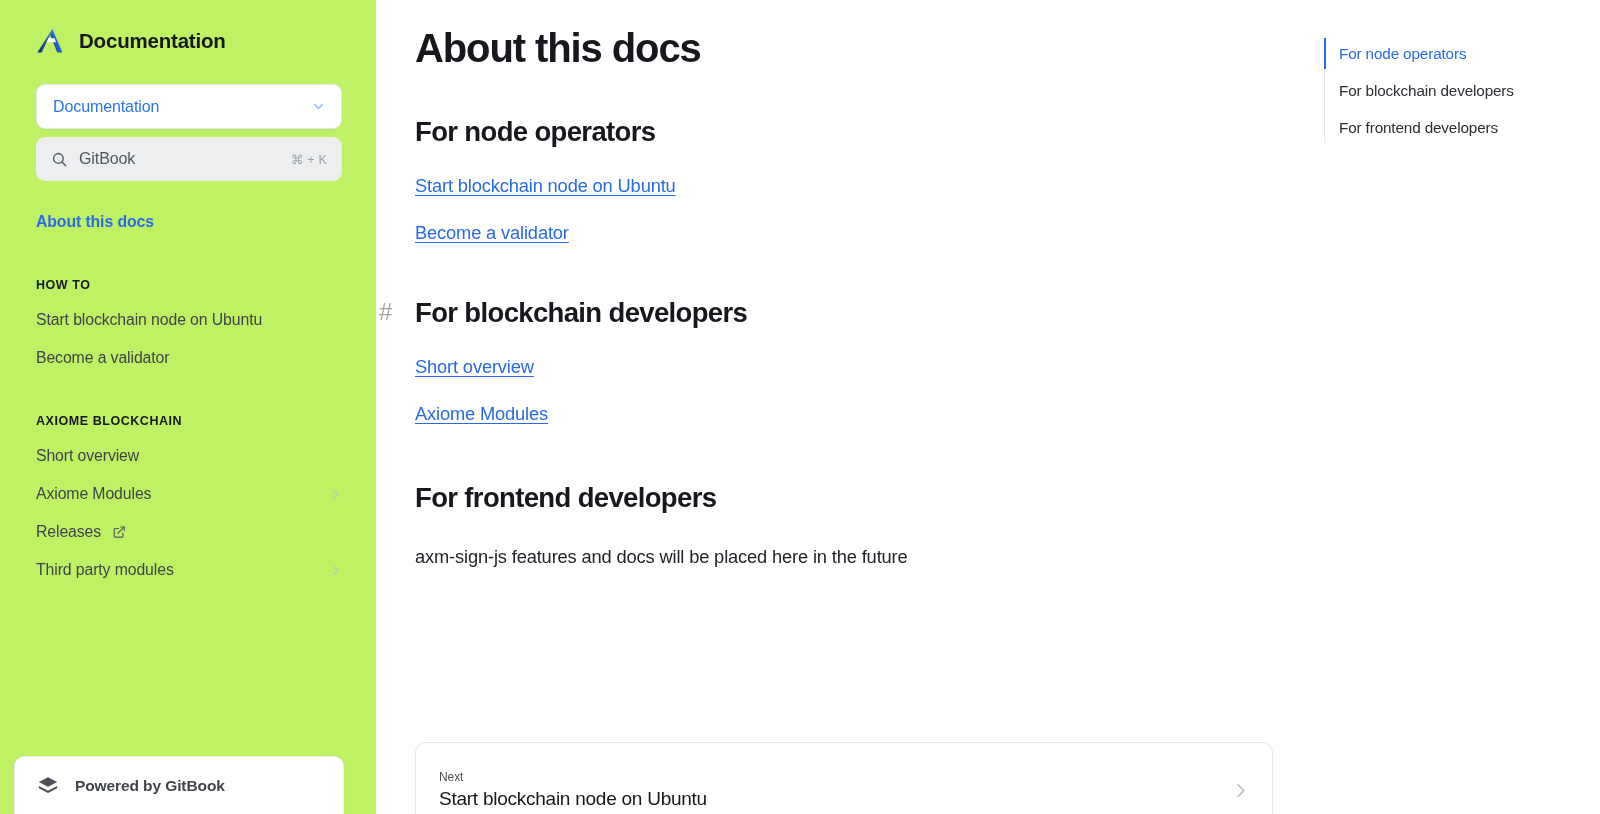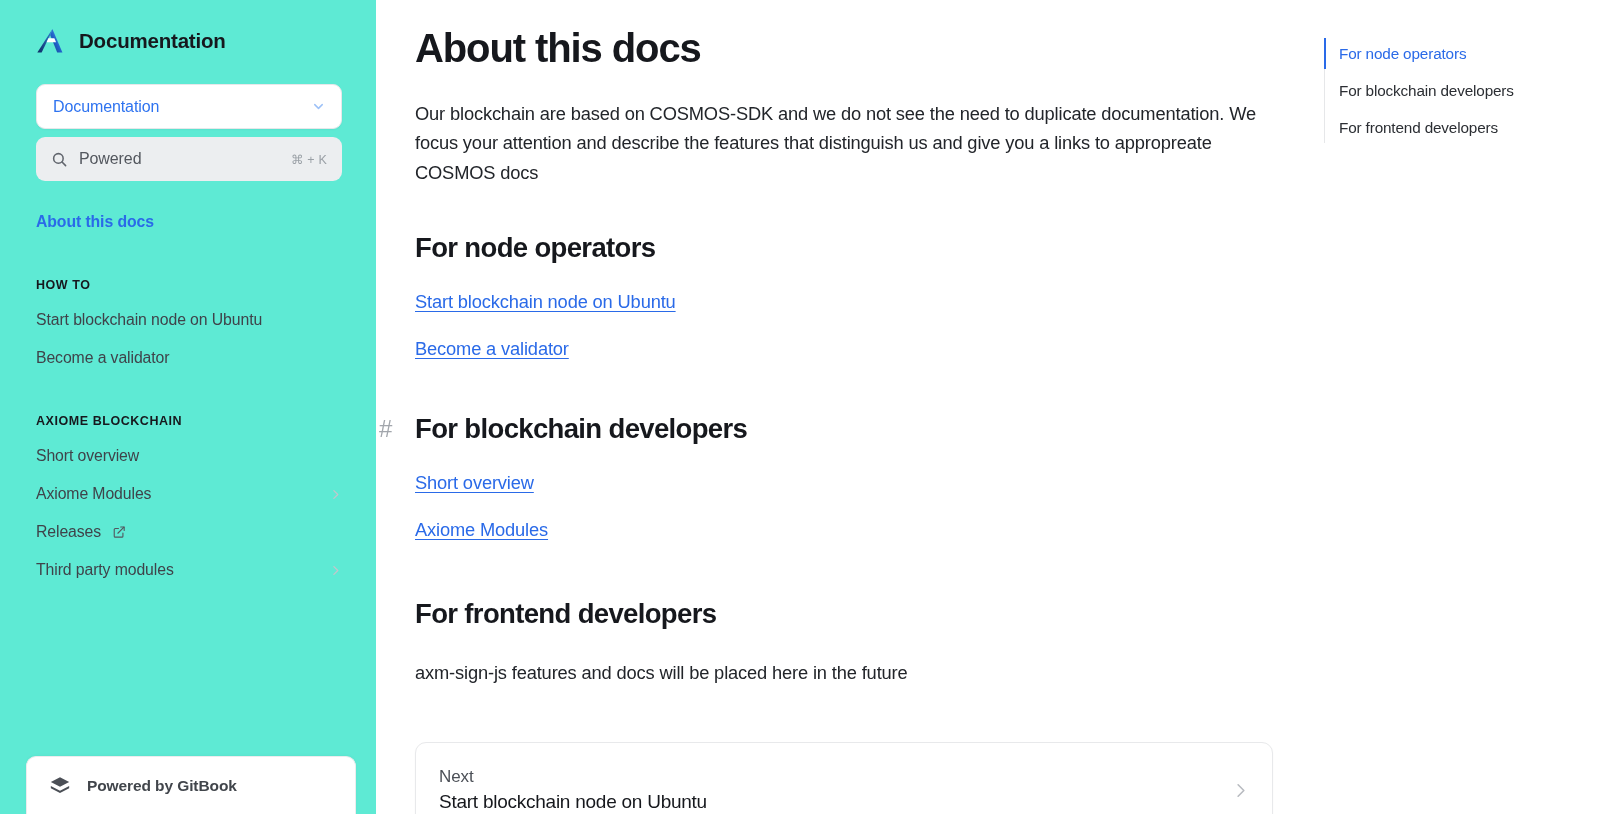--- a/index.html
+++ b/index.html
@@ -20,21 +20,21 @@
     background: #ffffff;
     display: flex;
   }
 
   
   .sidebar {
     width: 376px;
     flex: 0 0 376px;
     height: 814px;
     position: relative;
-    background: #5eead4;
+    background: #bef264;
   }
 
   .brand {
     display: flex;
     align-items: center;
     gap: 13px;
     padding: 24px 0 0 36px;
     height: 58px;
   }
   .brand-logo {
@@ -147,21 +147,20 @@
     height: 58px;
     border: 1px solid #ececee;
     border-bottom: none;
     border-radius: 10px 10px 0 0;
     background: #ffffff;
     display: flex;
     align-items: center;
     padding-left: 22px;
     gap: 16px;
     box-shadow: 0 -1px 3px rgba(16,24,40,0.03);
-    margin-left: 12px;
   }
   .gitbook-icon { width: 22px; height: 22px; flex: 0 0 22px; color: #4b4f56; }
   .gitbook-label {
     font-size: 15.5px;
     font-weight: 700;
     color: #41454b;
     letter-spacing: -0.1px;
   }
 
   
@@ -248,21 +247,21 @@
     border-radius: 11px;
     background: #ffffff;
     display: flex;
     align-items: center;
     padding: 0 22px 0 23px;
     cursor: pointer;
     box-shadow: 0 1px 2px rgba(16,24,40,0.03);
   }
   .next-card-text { flex: 1; }
   .next-card-kicker {
-    font-size: 17px;
+    font-size: 12px;
     color: #4c5057;
     letter-spacing: -0.1px;
   }
   .next-card-title {
     margin-top: 4px;
     font-size: 19px;
     color: #16181d;
     letter-spacing: -0.25px;
   }
   .next-card-chev { width: 19px; height: 19px; flex: 0 0 19px; color: #b8bbc0; }
@@ -333,21 +332,21 @@
       <svg class="chev-down" viewBox="0 0 20 20" fill="none" stroke="currentColor" stroke-width="1.9" stroke-linecap="round" stroke-linejoin="round">
         <path d="M5 7.5 L10 12.5 L15 7.5"></path>
       </svg>
     </div>
 
     <div class="search-box">
       <svg class="search-icon" viewBox="0 0 20 20" fill="none" stroke="currentColor" stroke-width="1.8" stroke-linecap="round">
         <circle cx="8.7" cy="8.7" r="5.6"></circle>
         <path d="M13 13 L17.2 17.2"></path>
       </svg>
-      <div class="search-placeholder">Powered</div>
+      <div class="search-placeholder">GitBook</div>
       <div class="search-kbd">⌘ + K</div>
     </div>
 
     <nav class="nav">
 
       <div class="nav-item active">
         <span class="nav-item-label">About this docs</span>
       </div>
 
       <div class="nav-group-title">HOW TO</div>
@@ -397,21 +396,20 @@
       </svg>
       <div class="gitbook-label">Powered by GitBook</div>
     </div>
 
   </aside>
 
   <main class="main">
 
     <h1 class="page-title">About this docs</h1>
 
-    <p class="intro">Our blockchain are based on COSMOS-SDK and we do not see the need to duplicate documentation. We focus your attention and describe the features that distinguish us and give you a links to appropreate COSMOS docs</p>
 
     <section class="section sec-node">
       <h2 class="h2">For node operators</h2>
       <span class="link-row">
         <a class="doclink">Start blockchain node on Ubuntu</a>
       </span>
       <span class="link-row">
         <a class="doclink second">Become a validator</a>
       </span>
     </section>

